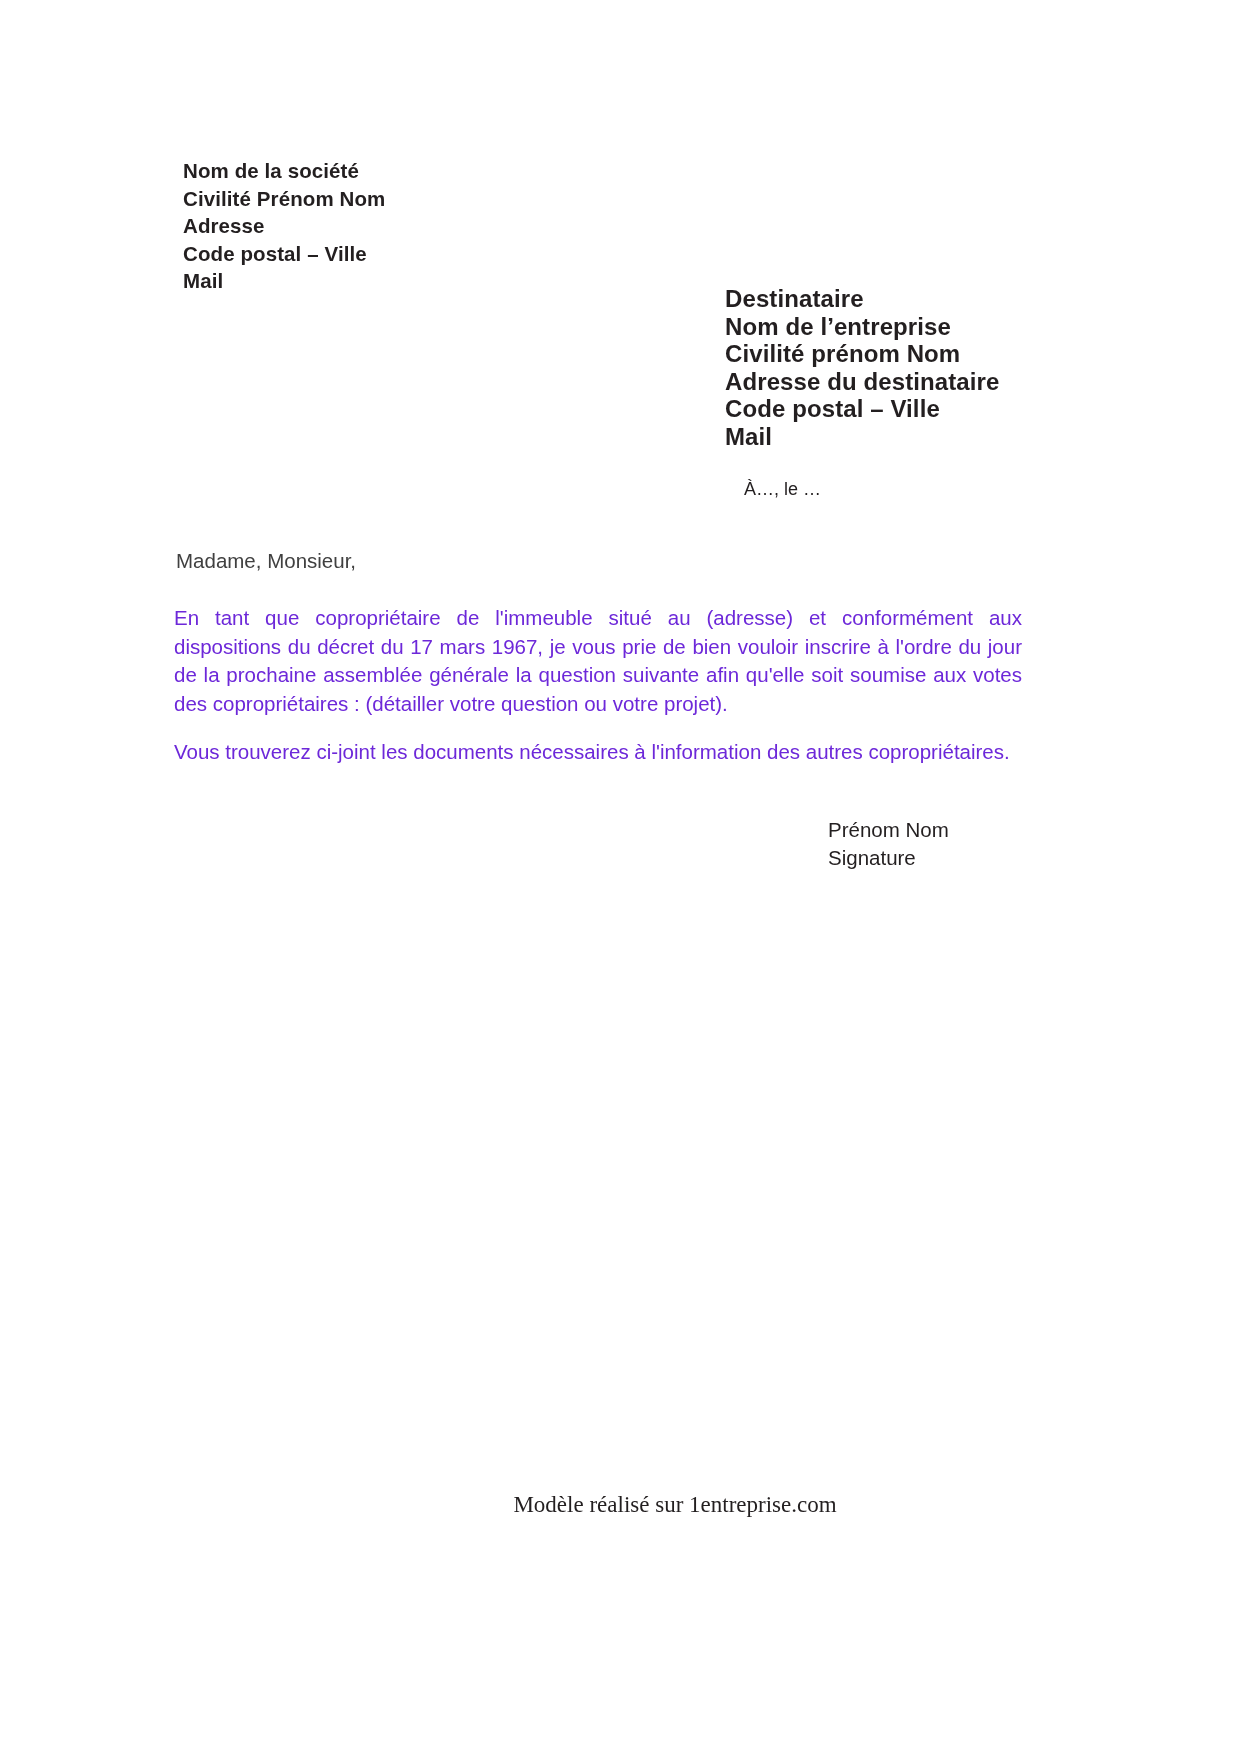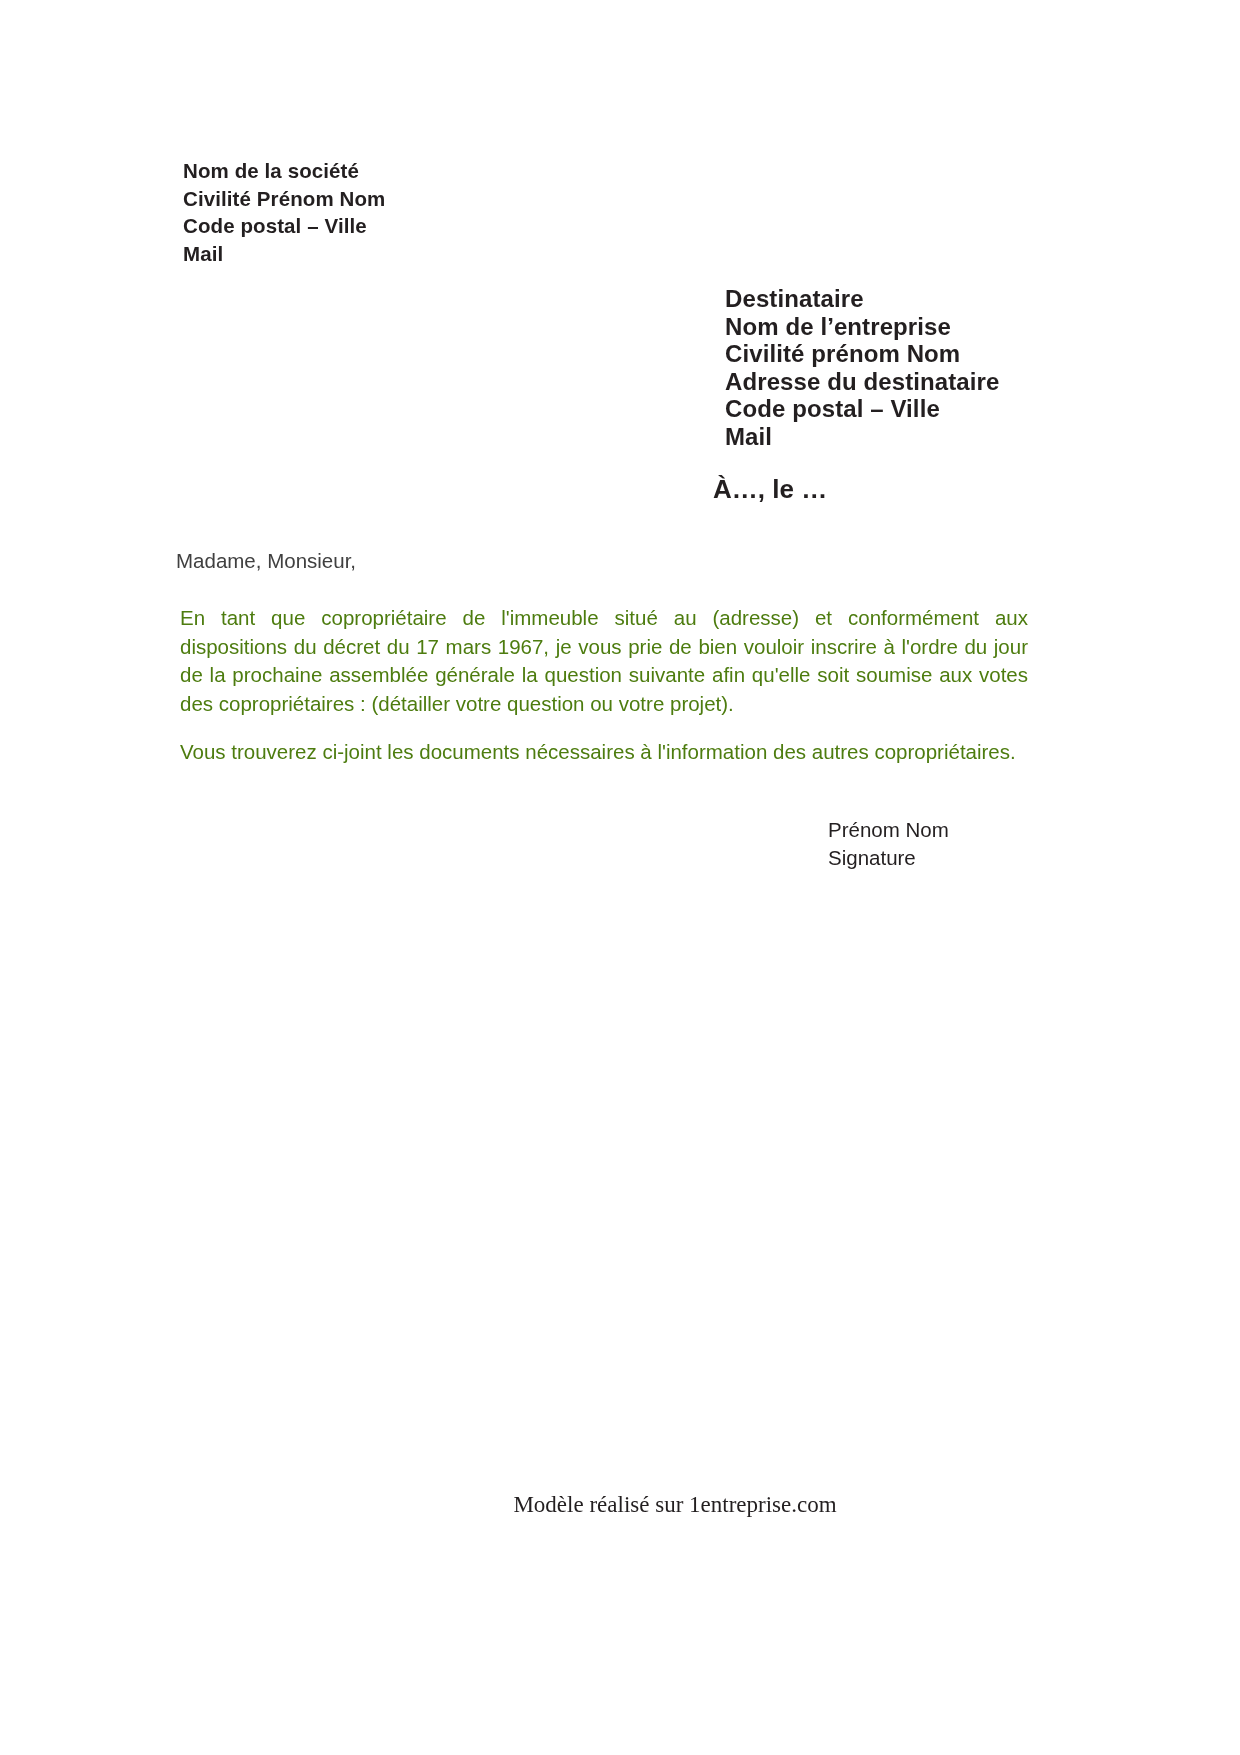--- a/index.html
+++ b/index.html
@@ -47,46 +47,46 @@
   .recipient-block .addr-line {
     font-weight: bold;
     font-size: 24px;
     line-height: 27.5px;
     letter-spacing: 0.1px;
     color: #231f20;
     white-space: pre;
   }
   .date-line {
     position: absolute;
-    left: 669px;
+    left: 700px;
     top: 460px;
-    font-weight: bold;
-    font-size: 26px;
+    font-weight: normal;
+    font-size: 18px;
     line-height: 27.5px;
     color: #231f20;
     white-space: pre;
   }
 
   
   .salutation {
     position: absolute;
     left: 132px;
     top: 531px;
     font-size: 20.5px;
     line-height: 28px;
     color: #404040;
     white-space: pre;
   }
   .body-para {
     position: absolute;
-    left: 136px;
+    left: 130px;
     width: 848px;
     font-size: 20.5px;
     line-height: 28.5px;
-    color: #4d7c0f;
+    color: #6d28d9;
     text-align: justify;
     text-justify: inter-word;
   }
   .body-para.p1 { top: 588px; }
   .body-para.p2 { top: 722px; text-align: left; }
 
   
   .signature-block {
     position: absolute;
     left: 784px;
@@ -116,20 +116,21 @@
   }
 </style>
 </head>
 <body>
 
 <div class="page">
 
   <div class="sender-block">
     <div class="addr-line">Nom de la société</div>
     <div class="addr-line">Civilité Prénom Nom</div>
+    <div class="addr-line">Adresse</div>
     <div class="addr-line">Code postal – Ville</div>
     <div class="addr-line">Mail</div>
   </div>
 
   <div class="recipient-block">
     <div class="addr-line">Destinataire</div>
     <div class="addr-line">Nom de l’entreprise</div>
     <div class="addr-line">Civilité prénom Nom</div>
     <div class="addr-line">Adresse du destinataire</div>
     <div class="addr-line">Code postal – Ville</div>

